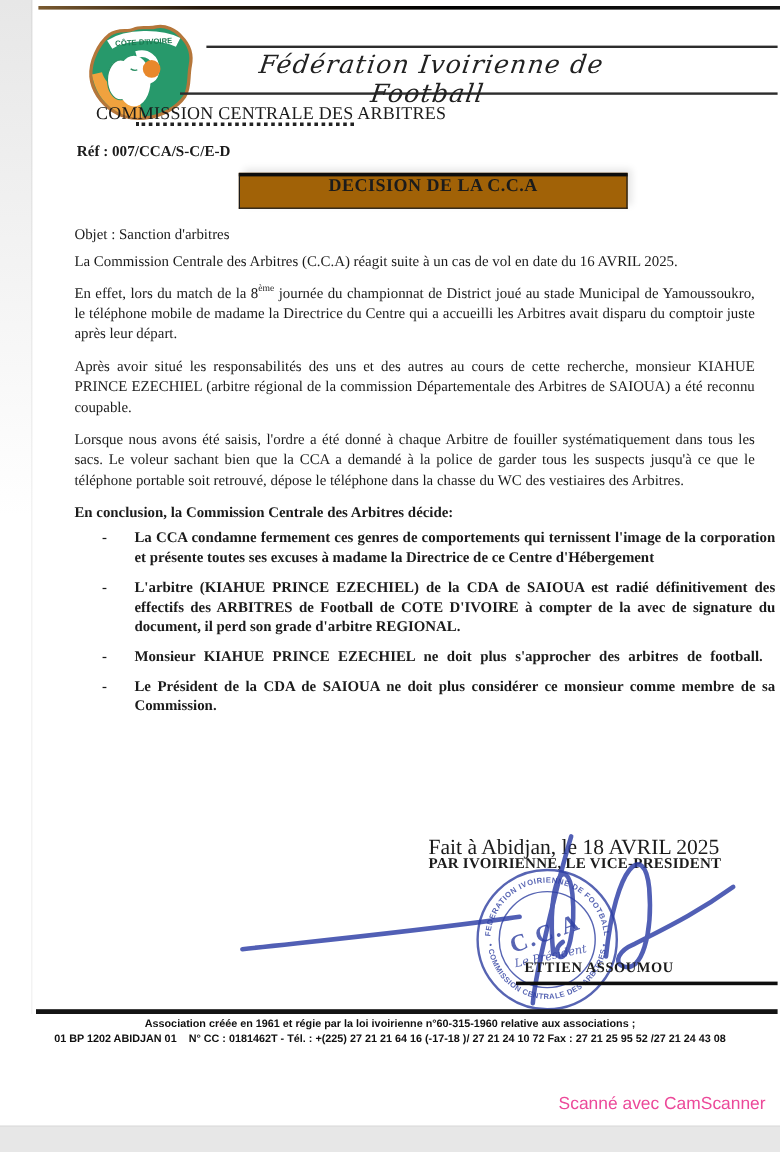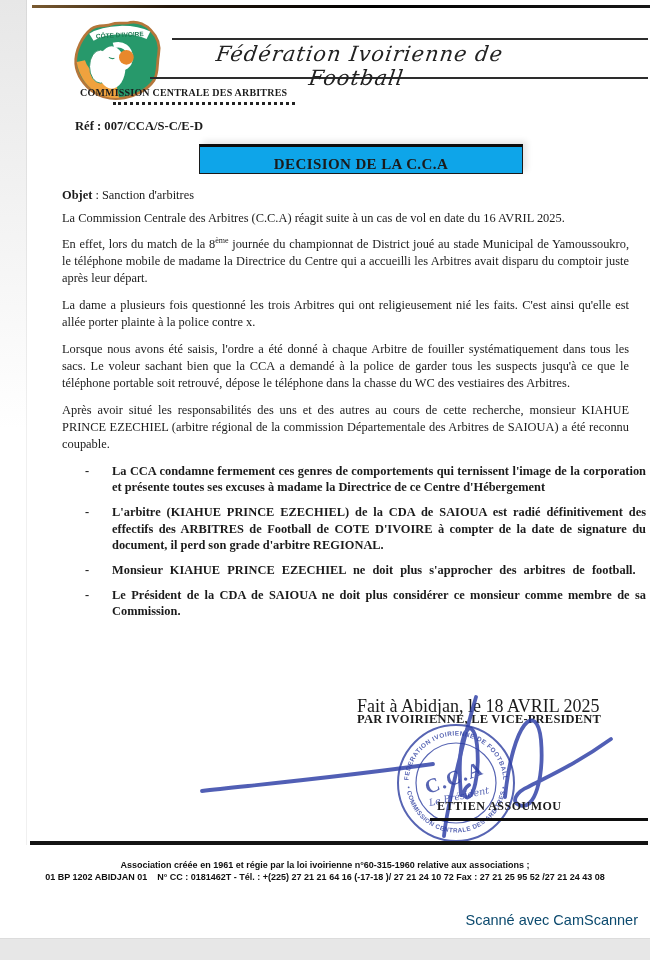--- a/index.html
+++ b/index.html
@@ -10,60 +10,60 @@
     color:#1b1b1b;
   }
   
   .scan-top-edge{position:absolute;left:32px;top:5px;width:618px;height:3px;
     background:linear-gradient(90deg,#7a5a30,#24180c 22%,#000 55%,#171717);}
   .scan-left-strip{position:absolute;left:0;top:0;width:27px;height:430px;
     background:linear-gradient(#e7e7e7,#f4f4f4 55%,rgba(255,255,255,0));}
   .scan-crease{position:absolute;left:26px;top:0;width:1px;height:845px;background:rgba(0,0,0,0.06);}
   .scan-bottom-band{position:absolute;left:0;top:938px;width:650px;height:22px;background:#e7e7e7;border-top:1px solid #dcdcdc;}
   .camscanner{position:absolute;top:912px;right:12px;font-family:"Liberation Sans",sans-serif;
-    font-size:14.5px;color:#0c4a6e;}
+    font-size:14.5px;color:#ec4899;}
   
   .logo{position:absolute;left:60px;top:16px;width:118px;height:92px;}
   .rule-top{position:absolute;left:172px;top:38px;width:476px;height:2px;background:#2d2d2d;}
   .rule-bottom{position:absolute;left:150px;top:77px;width:498px;height:2px;background:#2d2d2d;}
   .script-title{position:absolute;left:178px;top:42px;width:360px;text-align:center;
     font-family:"DejaVu Serif",serif;font-style:italic;font-size:21px;letter-spacing:1px;color:#222;
     transform:skewX(-8deg);}
-  .commission-title{position:absolute;left:80px;top:87px;font-weight:bold;font-size:10px;letter-spacing:0.2px;}
+  .commission-title{position:absolute;left:80px;top:87px;font-weight:normal;font-size:15px;letter-spacing:0.2px;}
   .commission-underline{position:absolute;left:113px;top:102px;width:182px;border-bottom:3px dotted #222;}
-  .reference{position:absolute;left:75px;top:119px;font-weight:bold;font-size:12.6px;}
+  .reference{position:absolute;left:64px;top:119px;font-weight:bold;font-size:12.6px;}
   
   .title-box{position:absolute;left:199px;top:144px;width:322px;height:26px;
     border:1.5px solid #1a1a1a;border-top:3px solid #0d0d0d;
-    display:flex;align-items:flex-end;justify-content:center;
-    box-shadow:4px -3px 6px rgba(0,0,0,0.10);background:#0ea5e9;}
+    display:flex;align-items:flex-start;justify-content:center;
+    box-shadow:4px -3px 6px rgba(0,0,0,0.10);background:#a16207;}
   .title-box span{font-weight:bold;font-size:15px;letter-spacing:0.4px;}
   
   .content{position:absolute;left:62px;top:187px;width:584px;font-size:12.4px;line-height:17px;}
   .subject{margin-bottom:6px;}
-  .subject .lbl{font-weight:bold;}
+  .subject .lbl{font-weight:normal;}
   .para{text-align:justify;margin:0 17px 10px 0;}
   .para.first{margin-bottom:9px;}
   sup{font-size:8px;vertical-align:super;line-height:0;}
   .conclusion-heading{font-weight:bold;margin:1px 0 4px 0;}
   .decision-item{display:flex;margin-bottom:9px;font-weight:bold;line-height:16.2px;}
   .decision-item .marker{flex:0 0 27px;padding-left:23px;box-sizing:content-box;}
   .decision-item .dtext{flex:1;text-align:justify;}
   .decision-item.spread .dtext{word-spacing:4px;}
   
   .place-date{position:absolute;left:357px;top:696px;font-size:18px;white-space:nowrap;}
   .delegation{position:absolute;left:357px;top:712px;font-size:12.5px;font-weight:bold;white-space:nowrap;letter-spacing:0.2px;}
   .stamp{position:absolute;left:385px;top:712px;width:142px;height:142px;opacity:0.85;}
   .signature-ink{position:absolute;left:185px;top:685px;width:440px;height:155px;opacity:0.82;}
   .signer-name{position:absolute;left:437px;top:799px;font-size:12px;font-weight:bold;letter-spacing:0.5px;white-space:nowrap;}
   .signer-underline{position:absolute;left:430px;top:818px;width:218px;height:2.5px;background:#0e0e0e;}
   
   .footer-sep{position:absolute;left:30px;top:841px;width:618px;height:3.5px;background:#141414;}
   .footer{position:absolute;left:0;top:848px;width:650px;text-align:center;
-    font-family:"Liberation Sans",sans-serif;font-weight:bold;font-size:9px;line-height:11.5px;color:#101010;margin-top:12px;}
+    font-family:"Liberation Sans",sans-serif;font-weight:bold;font-size:9px;line-height:11.5px;color:#101010;}
   .footer .f3{white-space:pre;}
   .footer .lnk{text-decoration:underline;}
 </style>
 </head>
 <body>
 
 <div class="scan-top-edge"></div>
 <div class="scan-left-strip"></div>
 <div class="scan-crease"></div>
 
@@ -90,32 +90,32 @@
   <span>DECISION DE LA C.C.A</span>
 </div>
 
 <div class="content">
   <div class="subject">
     <span class="lbl">Objet</span>
     <span>: Sanction d'arbitres</span>
   </div>
   <p class="para first">La Commission Centrale des Arbitres (C.C.A) réagit suite à un cas de vol en date du 16 AVRIL 2025.</p>
   <p class="para"><span>En effet, lors du match de la 8</span><sup>ème</sup><span> journée du championnat de District joué au stade Municipal de Yamoussoukro, le téléphone mobile de madame la Directrice du Centre qui a accueilli les Arbitres avait disparu du comptoir juste après leur départ.</span></p>
-  <p class="para">La dame a plusieurs fois questionné les trois Arbitres qui ont religieusement nié les faits. C'est ainsi qu'elle est allée porter plainte à la police contre x.</p>
+  <p class="para">Après avoir situé les responsabilités des uns et des autres au cours de cette recherche, monsieur KIAHUE PRINCE EZECHIEL (arbitre régional de la commission Départementale des Arbitres de SAIOUA) a été reconnu coupable.</p>
   <p class="para">Lorsque nous avons été saisis, l'ordre a été donné à chaque Arbitre de fouiller systématiquement dans tous les sacs. Le voleur sachant bien que la CCA a demandé à la police de garder tous les suspects jusqu'à ce que le téléphone portable soit retrouvé, dépose le téléphone dans la chasse du WC des vestiaires des Arbitres.</p>
-  <p class="para">Après avoir situé les responsabilités des uns et des autres au cours de cette recherche, monsieur KIAHUE PRINCE EZECHIEL (arbitre régional de la commission Départementale des Arbitres de SAIOUA) a été reconnu coupable.</p>
 
+  <div class="conclusion-heading">En conclusion, la Commission Centrale des Arbitres décide:</div>
 
   <div class="decision-item">
     <span class="marker">-</span>
     <div class="dtext">La CCA condamne fermement ces genres de comportements qui ternissent l'image de la corporation et présente toutes ses excuses à madame la Directrice de ce Centre d'Hébergement</div>
   </div>
   <div class="decision-item">
     <span class="marker">-</span>
-    <div class="dtext">L'arbitre (KIAHUE PRINCE EZECHIEL) de la CDA de SAIOUA est radié définitivement des effectifs des ARBITRES de Football de COTE D'IVOIRE à compter de la date de signature du document, il perd son grade d'arbitre REGIONAL.</div>
+    <div class="dtext">L'arbitre (KIAHUE PRINCE EZECHIEL) de la CDA de SAIOUA est radié définitivement des effectifs des ARBITRES de Football de COTE D'IVOIRE à compter de la avec de signature du document, il perd son grade d'arbitre REGIONAL.</div>
   </div>
   <div class="decision-item spread">
     <span class="marker">-</span>
     <div class="dtext">Monsieur KIAHUE PRINCE EZECHIEL ne doit plus s'approcher des arbitres de football.</div>
   </div>
   <div class="decision-item">
     <span class="marker">-</span>
     <div class="dtext">Le Président de la CDA de SAIOUA ne doit plus considérer ce monsieur comme membre de sa Commission.</div>
   </div>
 </div>

